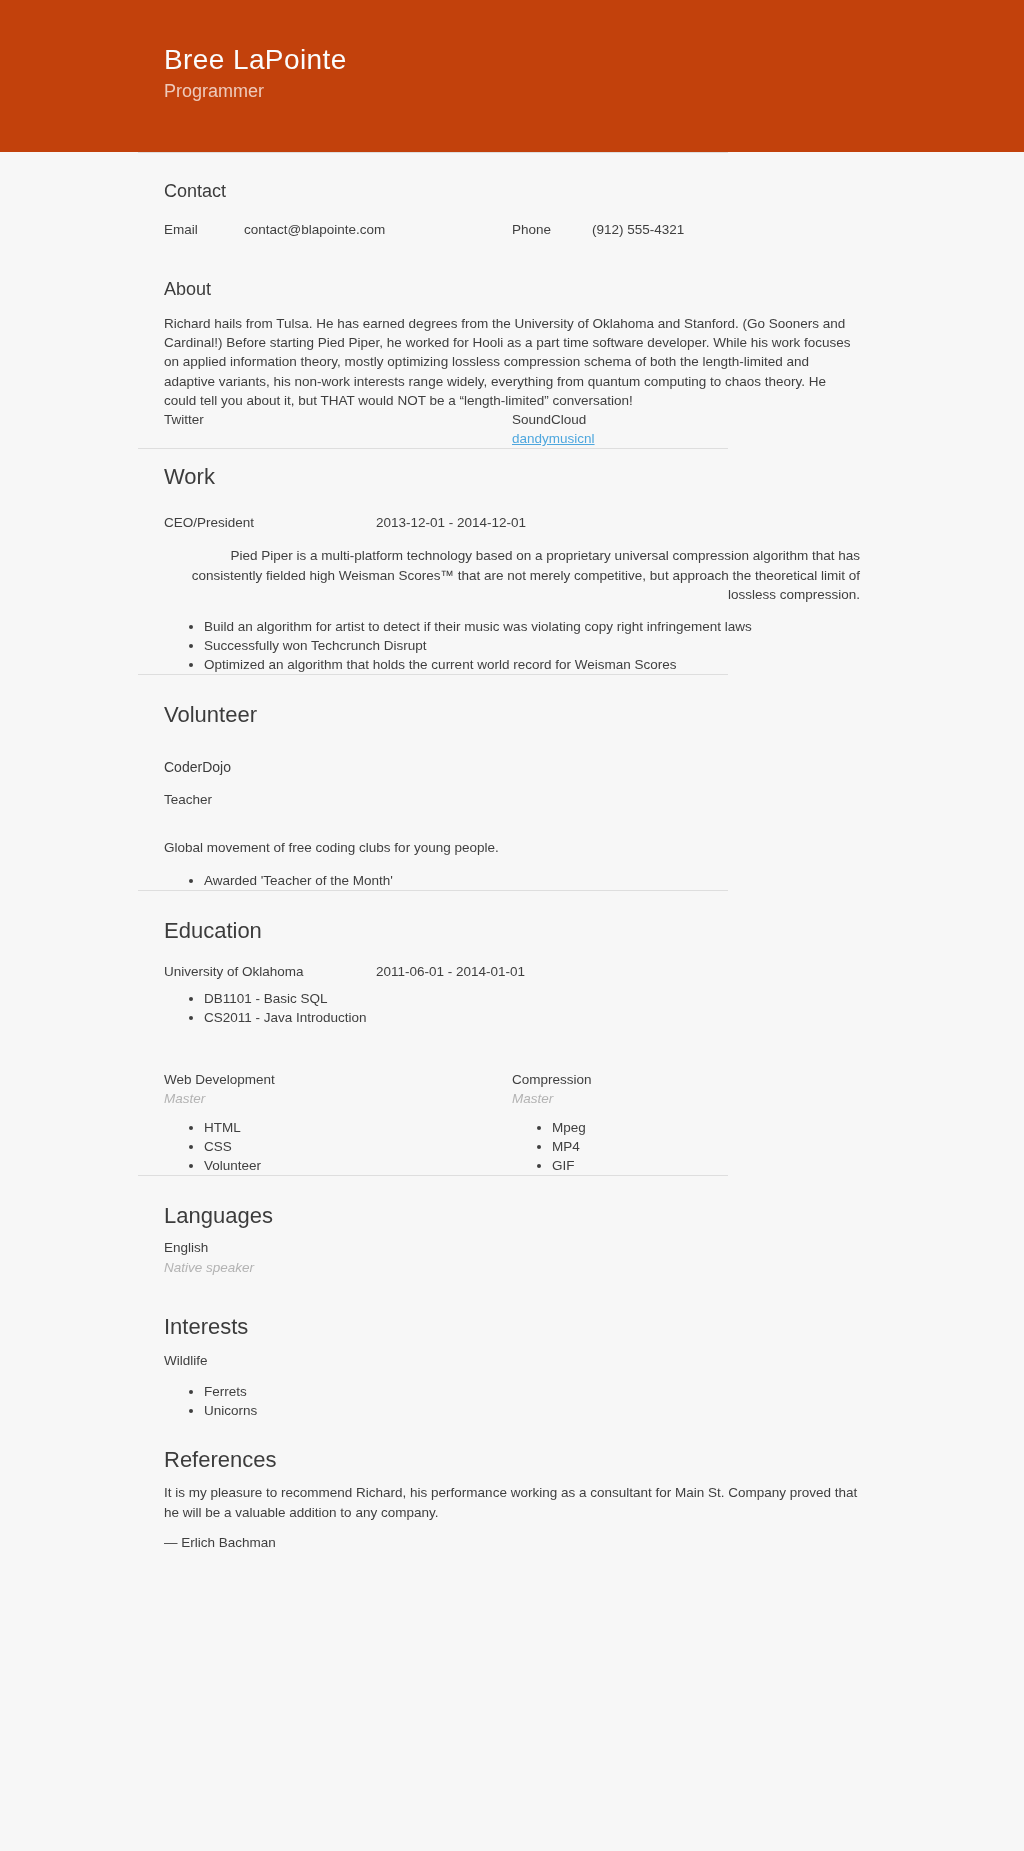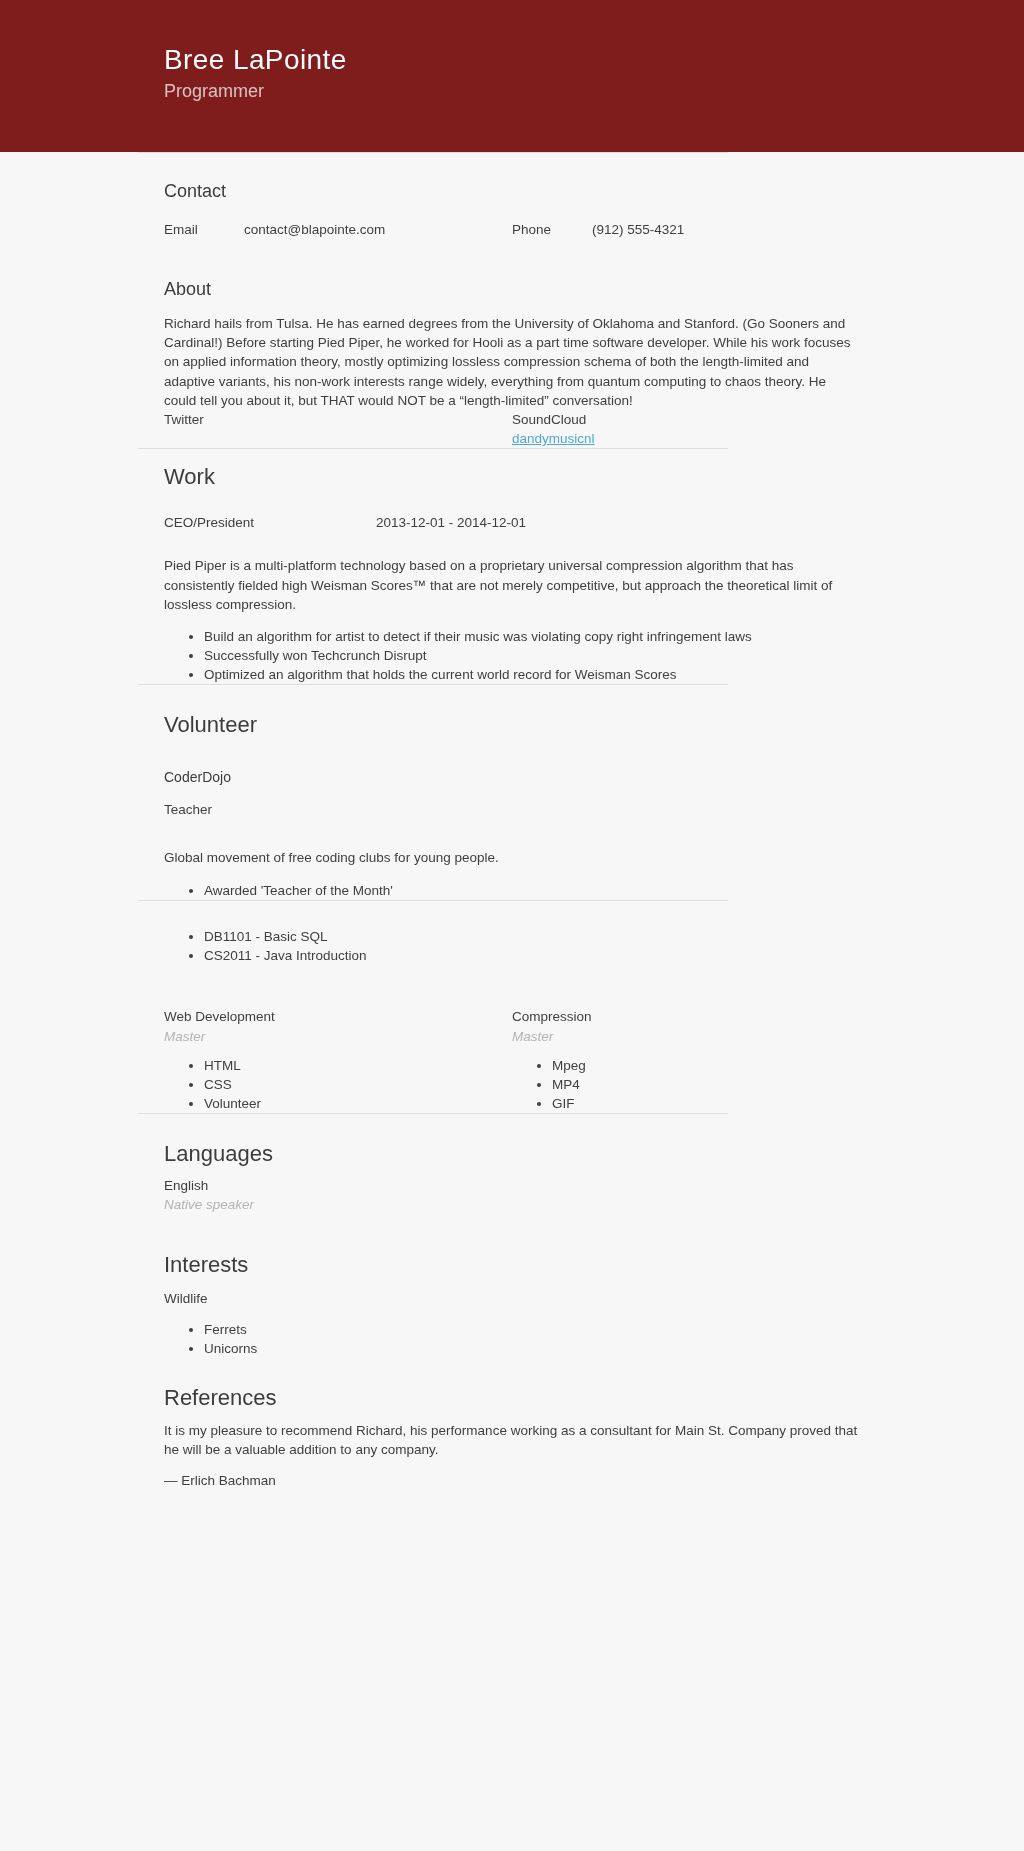--- a/index.html
+++ b/index.html
@@ -4,21 +4,21 @@
 <title>Resume</title>
 <style>
   html, body { margin:0; padding:0; }
   body {
     width:1024px; min-height:1851px;
     background:#f7f7f7;
     font-family:"Liberation Sans","DejaVu Sans",sans-serif;
     font-size:13.5px; line-height:1.42; color:#3f3f3f;
     -webkit-font-smoothing:antialiased;
   }
-  .header { height:152px; background:#7f1d1d; box-sizing:border-box; padding:44px 0 0 164px; }
+  .header { height:152px; background:#c2410c; box-sizing:border-box; padding:44px 0 0 164px; }
   .name  { font-size:28px; line-height:1.15; color:#fbfdfe; letter-spacing:.4px; }
   .role  { margin-top:3px; font-size:18px; color:rgba(255,255,255,.72); }
 
   .container { margin-left:138px; width:738px; }
   hr.sep { border:none; border-top:1px solid #dedede; width:590px; margin:0; height:0; }
   .hr-1 { margin-top:50px; }
   .hr-2 { margin-top:16px; }
   .hr-3 { margin-top:25px; }
   .hr-4 { margin-top:29px; }
   .hr-5 { margin-top:23px; }
@@ -45,21 +45,21 @@
 
   .para { margin:13px 0 0 0; }
   .social-row { display:flex; margin-top:0; }
   .social { flex:1; }
   a.link { color:#4ea7de; text-decoration:underline; }
 
   .entry-row { display:flex; margin-top:22px; }
   .entry-row.tight { margin-top:17px; }
   .entry-first { width:212px; flex-shrink:0; }
 
-  .work-para { margin-top:24px; }
+  .work-para { margin-top:14px;text-align:right; }
   ul { margin:0; padding-left:40px; list-style:disc; }
   ul.hl  { margin-top:13px; }
   ul.hl1 { margin-top:14px; }
   ul.edu { margin-top:8px; }
   li { line-height:19.2px; }
 
   .role-line { margin-top:11px; }
   .vol-para  { margin-top:28px; }
 
   .cols { display:flex; margin-top:14px; }
@@ -137,20 +137,25 @@
     <div class="role-line">Teacher</div>
     <p class="para vol-para">Global movement of free coding clubs for young people.</p>
     <ul class="hl1">
       <li>Awarded 'Teacher of the Month'</li>
     </ul>
   </section>
 
   <hr class="sep hr-4">
 
   <section id="education">
+    <h2 class="h-big">Education</h2>
+    <div class="entry-row tight">
+      <span class="entry-first">University of Oklahoma</span>
+      <span>2011-06-01 - 2014-01-01</span>
+    </div>
     <ul class="edu">
       <li>DB1101 - Basic SQL</li>
       <li>CS2011 - Java Introduction</li>
     </ul>
   </section>
 
   <section id="skills">
     <div class="cols">
       <div class="col">
         <div>Web Development</div>

